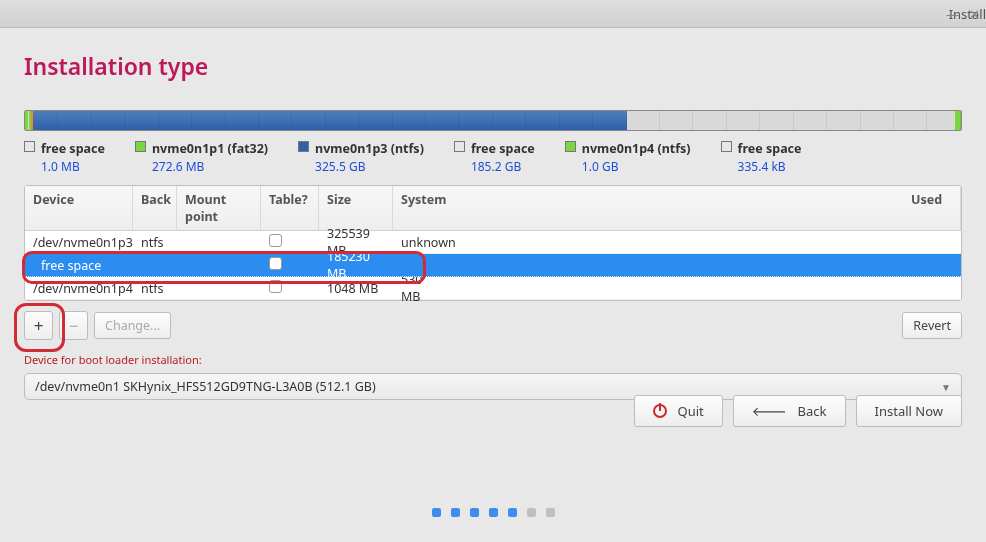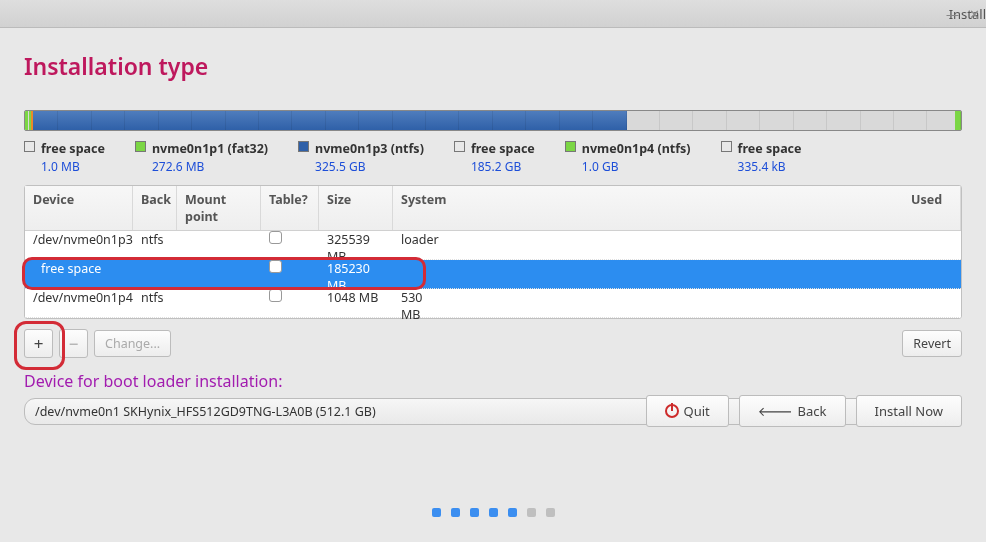--- a/index.html
+++ b/index.html
@@ -26,38 +26,38 @@
   .lbox{width:11px;height:11px;border:1px solid #777;margin-top:2px}
   .lbox.hollow{background:transparent}
   .ltxt b{font-weight:700;font-size:12.5px}
   .ltxt .sz{color:#1d4ed8;font-size:12px}
   
   .tbl{border:1px solid #c0c0c0;background:#fff;border-radius:3px}
   .thead{display:flex;background:linear-gradient(#f7f7f7,#eee);border-bottom:1px solid #d0d0d0}
   .th{padding:5px 8px;font-weight:700;font-size:12.5px;color:#555;border-right:1px solid #d9d9d9}
   .c-dev{width:108px}.c-typ{width:44px}.c-mp{width:84px}.c-fmt{width:58px;text-align:left}.c-sz{width:74px}.c-us{width:58px}.c-sys{flex:1;border-right:none}
   .tbody{background:#fff}
-  .tr{display:flex;align-items:flex-start;height:29px;border-bottom:1px dotted #e0e0e0}
+  .tr{display:flex;align-items:center;height:23px;border-bottom:1px dotted #e0e0e0}
   .td{padding:0 8px;font-size:12.5px}
   .tr.sel{background:#2c8df0;color:#fff}
   .chk{width:13px;height:13px;border:1px solid #999;border-radius:3px;background:#fff;display:inline-block}
   .annrow{position:relative}
   .annrow::before{content:"";position:absolute;left:-3px;top:-3px;width:398px;height:27px;border:3px solid #d32b36;border-radius:10px;pointer-events:none}
   .btnrow{display:flex;align-items:center;gap:6px;margin-top:10px}
   .btn{background:linear-gradient(#fdfdfd,#ededed);border:1px solid #bcbcbc;border-radius:3px;padding:4px 10px;font-size:12.5px;color:#444;cursor:pointer}
   .btn:disabled,.btn.dis{color:#aaa;cursor:default}
   .iconbtn{width:29px;height:29px;display:flex;align-items:center;justify-content:center;padding:0;font-size:17px;font-weight:400}
   .spacer{flex:1}
   .plus-ann{position:relative}
   .plus-ann::after{content:"";position:absolute;left:-10px;top:-8px;width:45px;height:43px;border:3px solid #d32b36;border-radius:12px;pointer-events:none}
-  .label{margin-top:12px;font-size:16px;color:#a21caf}
-  .combo{margin-top:6px;background:linear-gradient(#f6f6f6,#e9e9e9);border:1px solid #bcbcbc;border-radius:11px;height:27px;display:flex;align-items:center;padding:0 10px;font-size:12.5px;position:relative}
+  .label{margin-top:12px;font-size:11px;color:#b91c1c}
+  .combo{margin-top:6px;background:linear-gradient(#f6f6f6,#e9e9e9);border:1px solid #bcbcbc;border-radius:5px;height:27px;display:flex;align-items:center;padding:0 10px;font-size:12.5px;position:relative}
   .combo .arr{position:absolute;right:10px;color:#777;font-size:10px}
   .footer{position:absolute;right:24px;top:395px;display:flex;gap:10px}
-  .footer .btn{padding:6px 18px;font-size:13px;display:flex;align-items:center;gap:5px}
+  .footer .btn{padding:6px 18px;font-size:13px;display:flex;align-items:center;gap:11px}
   .pwr{width:14px;height:14px;border:2px solid #cd2b2b;border-radius:50%;position:relative;display:inline-block}
   .pwr::after{content:"";position:absolute;top:-3px;left:4px;width:2px;height:8px;background:#cd2b2b}
   .pager{position:absolute;bottom:25px;left:0;right:0;display:flex;justify-content:center;gap:10px}
   .dot{width:9px;height:9px;border-radius:2px;background:#bfbfbf}
   .dot.on{background:#3b8ef0}
 </style>
 </head>
 <body>
 
 <div class="titlebar">
@@ -149,21 +149,21 @@
       <div class="th c-sys">System</div>
       <div class="th c-us">Used</div>
     </div>
     <div class="tbody">
       <div class="tr">
         <div class="td c-dev">/dev/nvme0n1p3</div>
         <div class="td c-typ">ntfs</div>
         <div class="td c-mp"></div>
         <div class="td c-fmt"><span class="chk"></span></div>
         <div class="td c-sz">325539 MB</div>
-        <div class="td c-us">loader</div>
+        <div class="td c-us">unknown</div>
         <div class="td c-sys"></div>
       </div>
       <div class="tr sel annrow">
         <div class="td c-dev" style="padding-left:16px">free space</div>
         <div class="td c-typ"></div>
         <div class="td c-mp"></div>
         <div class="td c-fmt"><span class="chk"></span></div>
         <div class="td c-sz">185230 MB</div>
         <div class="td c-us"></div>
         <div class="td c-sys"></div>

